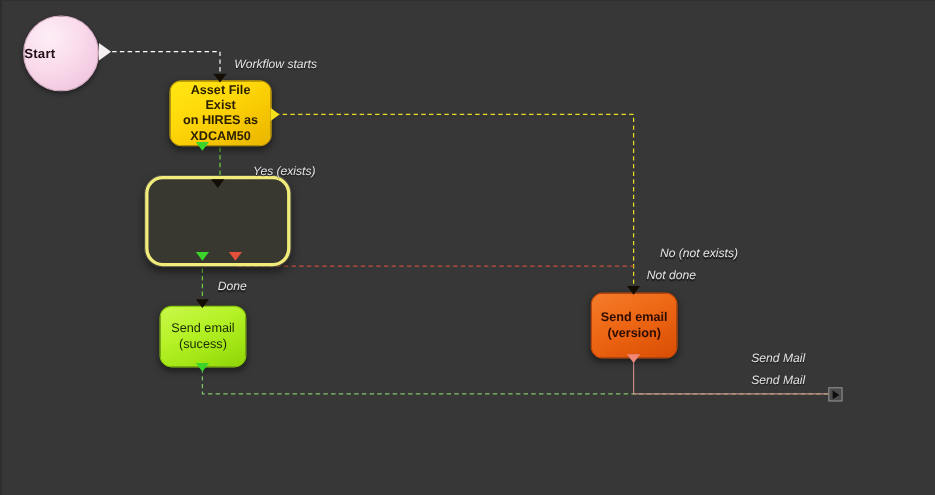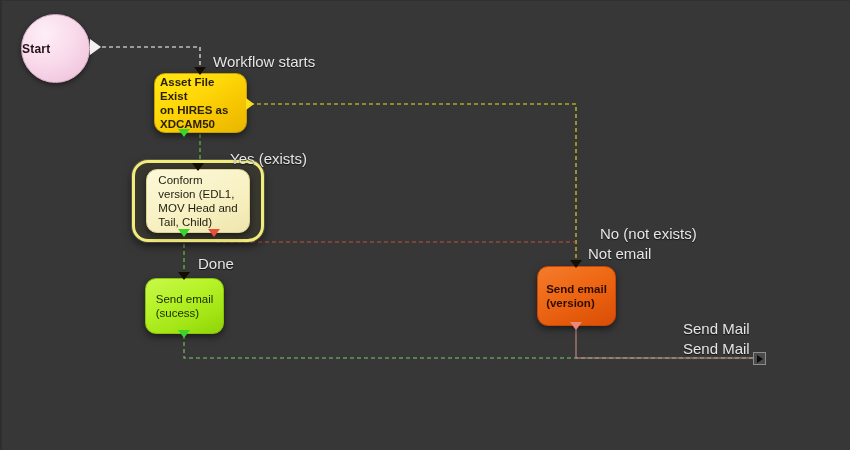--- a/index.html
+++ b/index.html
@@ -41,20 +41,21 @@
     letter-spacing: .2px;
   }
 
   
   .node {
     position: absolute;
     border-radius: 11px;
     display: flex;
     align-items: center;
     justify-content: center;
+    text-align: center;
     line-height: 14px;
     box-shadow: 0 3px 7px rgba(0,0,0,0.5);
     box-sizing: border-box;
   }
   .node .label { padding: 0 5px; display:block; }
 
   .node-decision {
     background: linear-gradient(150deg, #ffe713 0%, #ffd90a 38%, #f5c400 72%, #e8b600 100%);
     border: 1px solid #c9a000;
     color: #2b2000;
@@ -129,23 +130,24 @@
     width: 0; height: 0;
     border-left: 6px solid #0d0d0d;
     border-top: 4px solid transparent;
     border-bottom: 4px solid transparent;
   }
 
   
   .edge-label {
     position: absolute;
     color: #e6e6e6;
-    font-size: 15px;
+    font-size: 11px;
     white-space: nowrap;
     text-shadow: 0 1px 1px rgba(0,0,0,0.7);
+    font-style: italic;
   }
 </style>
 </head>
 <body>
 
 <div id="canvas">
 
   <svg id="edge-layer" viewBox="0 0 850 450" xmlns="http://www.w3.org/2000/svg">
 
     <path d="M 100 46 L 198 46 L 198 74" fill="none" stroke="#ffffff" stroke-width="1.1" stroke-dasharray="4,3"></path>
@@ -173,28 +175,20 @@
       <span>Asset File Exist</span><br>
       <span>on HIRES as</span><br>
       <span>XDCAM50</span>
     </span>
   </div>
   <div class="port port-down-black" style="left:192px; top:66px;"></div>
   <div class="port port-right-yellow" style="left:244px; top:97px;"></div>
   <div class="port port-down-green" style="left:176px; top:128px;"></div>
 
   <div class="selection-ring" style="left:130px; top:159px; width:132px; height:82px;"></div>
-  <div class="node node-conform" style="left:144px; top:168px; width:104px; height:64px;">
-    <span class="label">
-      <span>Conform</span><br>
-      <span>version (EDL1,</span><br>
-      <span>MOV Head and</span><br>
-      <span>Tail, Child)</span>
-    </span>
-  </div>
   <div class="port port-down-black" style="left:190px; top:162px;"></div>
   <div class="port port-down-green" style="left:176px; top:228px;"></div>
   <div class="port port-down-red" style="left:206px; top:228px;"></div>
 
   <div class="node node-success" style="left:143px; top:277px; width:79px; height:56px;">
     <span class="label">
       <span>Send email</span><br>
       <span>(sucess)</span>
     </span>
   </div>
@@ -211,21 +205,21 @@
   <div class="port port-down-salmon" style="left:568px; top:321px;"></div>
 
   <div class="arrow-box" style="left:751px; top:351px;"></div>
 
   <div class="edge-label" style="left:211px; top:52px;">Workflow starts</div>
 
   <div class="edge-label" style="left:228px; top:149px;">Yes (exists)</div>
 
   <div class="edge-label" style="left:586px; top:224px;padding-left:12px;">No (not exists)</div>
 
-  <div class="edge-label" style="left:586px; top:244px;">Not email</div>
+  <div class="edge-label" style="left:586px; top:244px;">Not done</div>
 
   <div class="edge-label" style="left:196px; top:254px;">Done</div>
 
   <div class="edge-label" style="left:681px; top:319px;">Send Mail</div>
 
   <div class="edge-label" style="left:681px; top:339px;">Send Mail</div>
 
 </div>
 
 </body></html>

